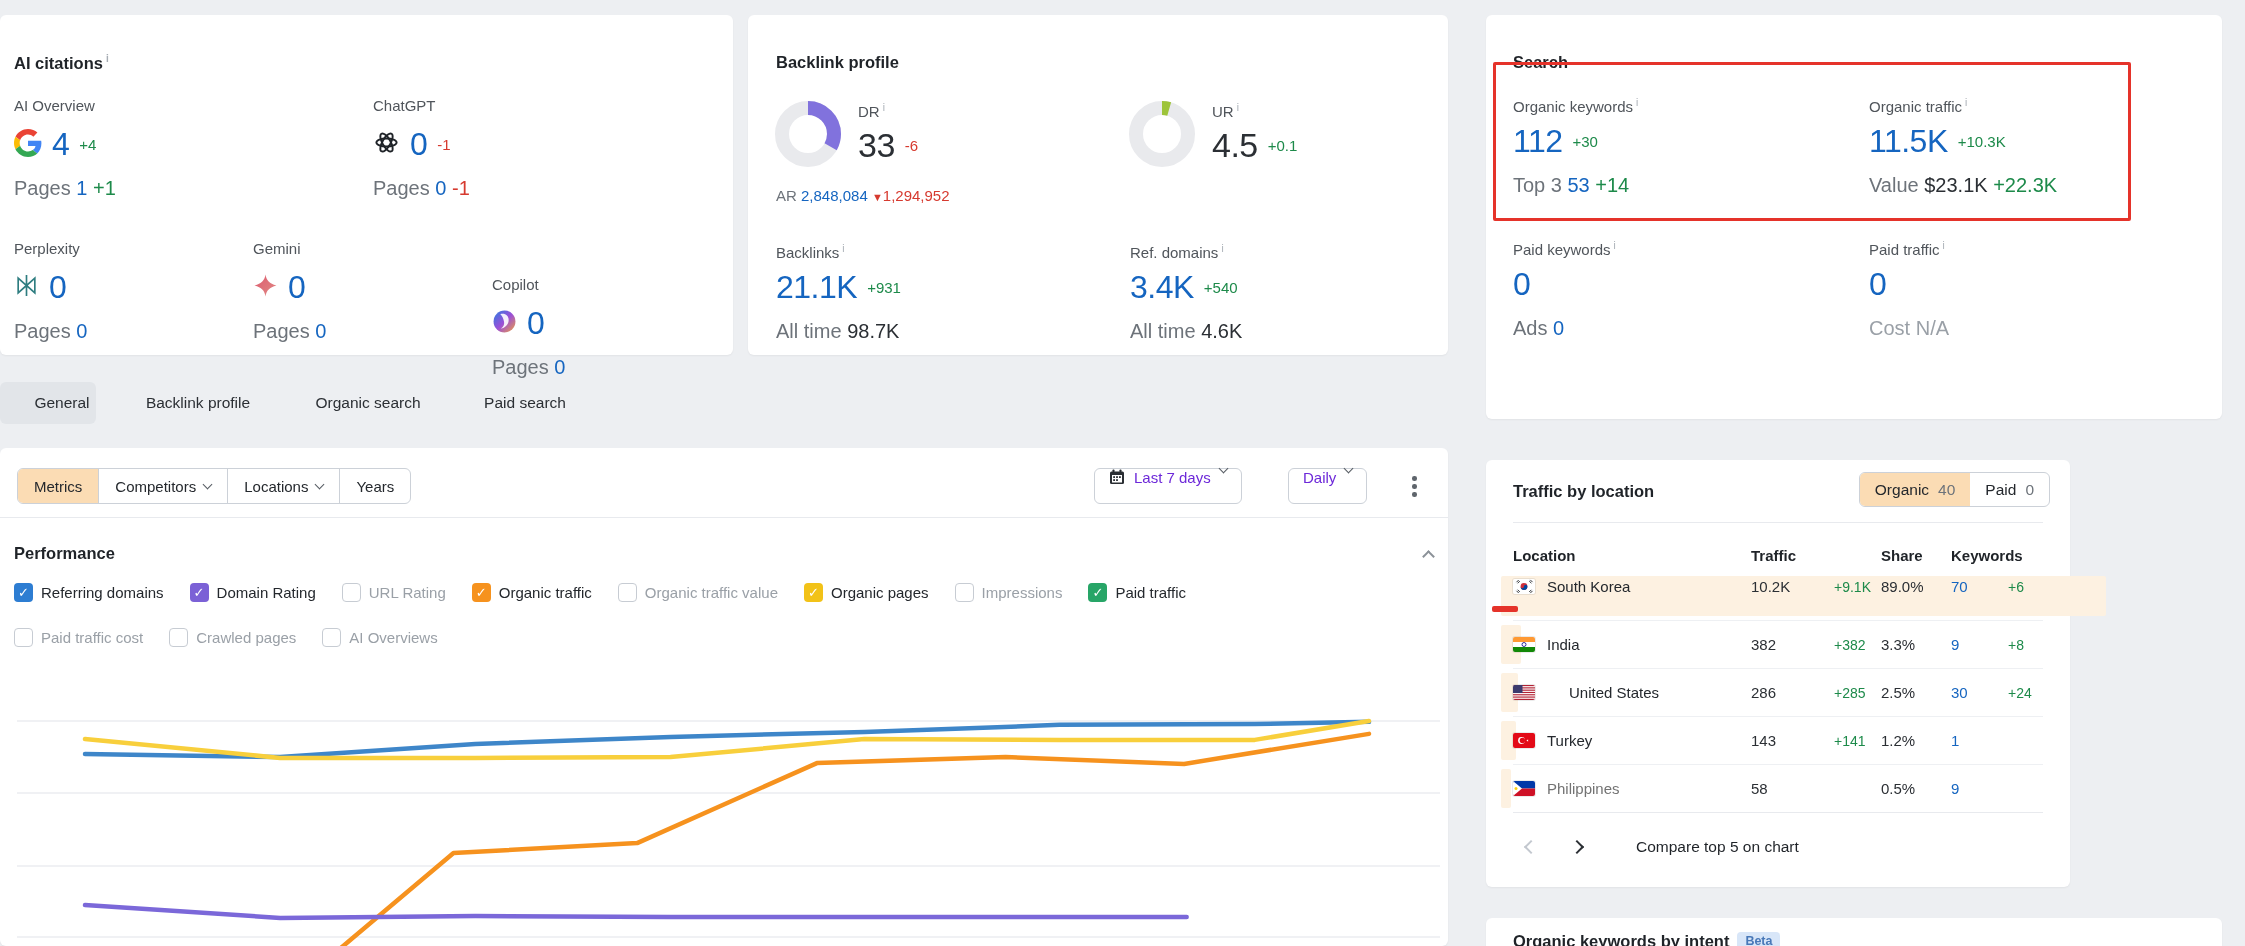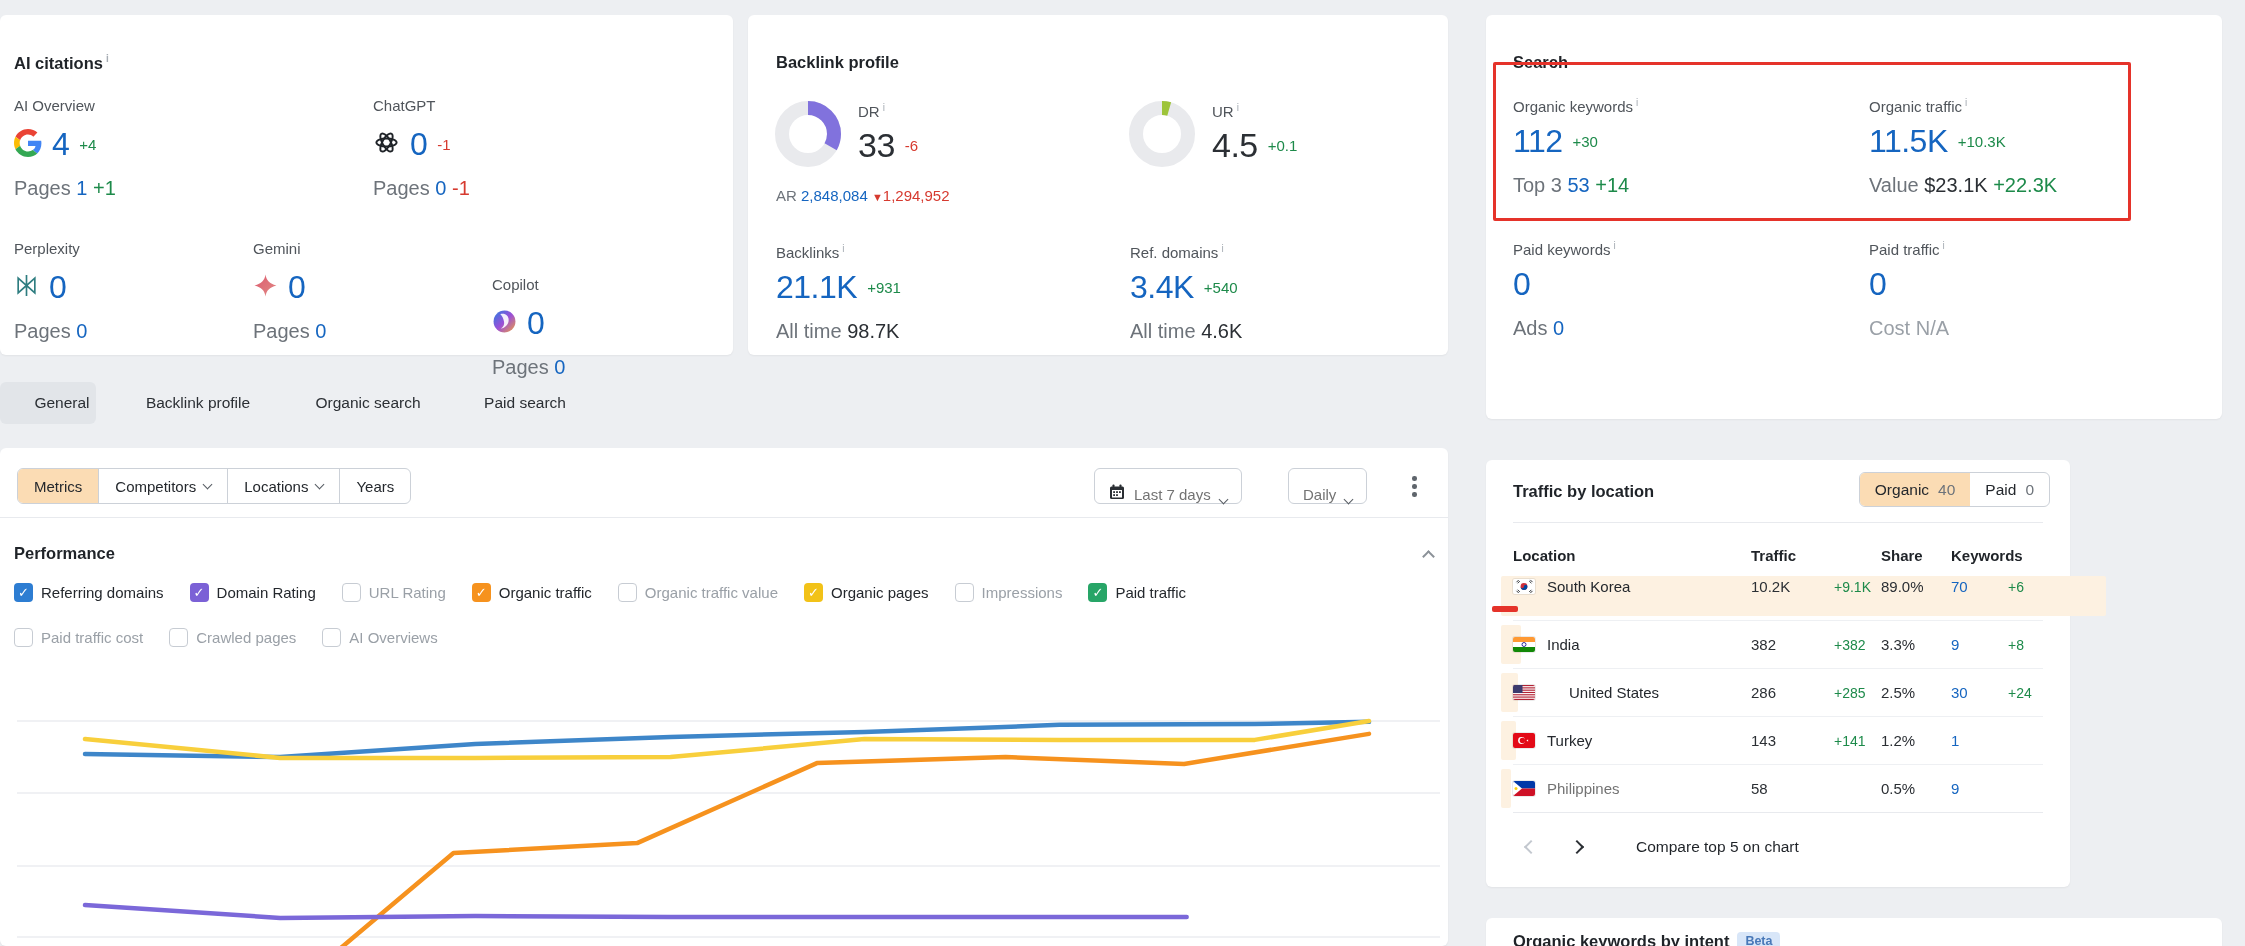--- a/index.html
+++ b/index.html
@@ -21,21 +21,21 @@
   .vrow { display:flex; align-items:center; gap:10px; margin-top:12px; }
   .stat-block { position:absolute; }
   
   .tab { position:absolute; top:382px; height:42px; display:flex; align-items:center; justify-content:center; font-size:15.5px; color:#2b2f34; border-radius:6px; cursor:default;padding-left:28px; }
   .tab.active { background:#e2e5e9; }
   
   .seg-group { position:absolute; display:flex; border:1px solid #ccd1d8; border-radius:6px; background:#fff; overflow:hidden; height:36px; }
   .seg { display:flex; align-items:center; gap:8px; padding:0 16px; font-size:15px; color:#24282d; border-right:1px solid #ccd1d8; }
   .seg:last-child { border-right:none; }
   .seg.active { background:#fbdcb4; }
-  .btn { position:absolute; height:36px; border:1px solid #ccd1d8; border-radius:6px; background:#fff; display:flex; align-items:flex-end; gap:9px; padding:0 14px; font-size:15px; color:#737373; }
+  .btn { position:absolute; height:36px; border:1px solid #ccd1d8; border-radius:6px; background:#fff; display:flex; align-items:flex-start; gap:9px; padding:0 14px; font-size:15px; color:#6d28d9; }
   .chev { width:7px; height:7px; border-right:1.8px solid #565c63; border-bottom:1.8px solid #565c63; transform:rotate(45deg); margin-top:-4px; }
   .chev-up { width:9px; height:9px; border-right:2px solid #8b9198; border-bottom:2px solid #8b9198; transform:rotate(-135deg); margin-top:6px; }
   .kebab { display:flex; flex-direction:column; gap:3.5px; align-items:center; }
   .kebab i { width:4.5px; height:4.5px; background:#5f656c; border-radius:50%; }
   
   .cbrow { position:absolute; display:flex; gap:26px; align-items:center; }
   .cb { display:flex; align-items:center; gap:8px; font-size:15px; color:#24282d; }
   .cb .box { width:19px; height:19px; border-radius:4px; display:flex; align-items:center; justify-content:center; color:#fff; font-size:13px; font-weight:bold; border:1.5px solid transparent; }
   .cb.unchecked .box { background:#fff; border:1.5px solid #c7ccd3; }
   .cb.unchecked span.t { color:#9aa0a7; }

